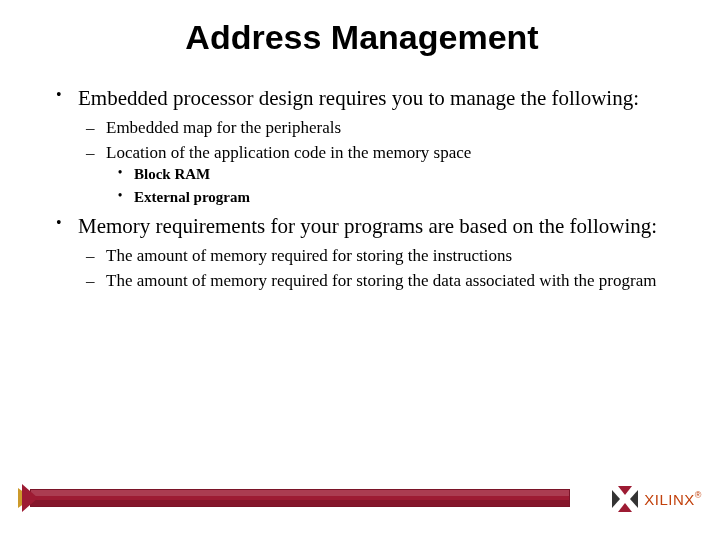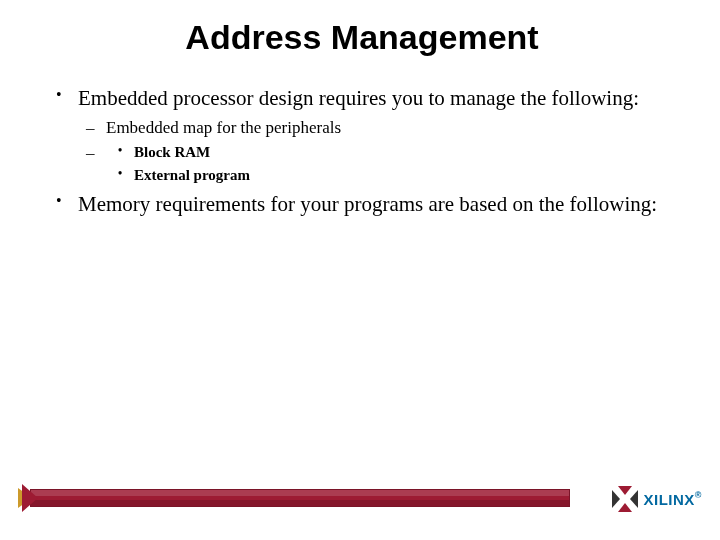--- a/index.html
+++ b/index.html
@@ -103,23 +103,23 @@
   .logo {
     position: absolute;
     right: 18px;
     top: 4px;
     display: flex;
     align-items: center;
     gap: 6px;
   }
   .logo-text {
     font-size: 15px;
-    font-weight: bold;
+    font-weight: normal;
     letter-spacing: 0.5px;
-    color: #0369a1;
+    color: #c2410c;
     display: flex;
     align-items: flex-start;
   }
   .logo-reg {
     font-size: 9px;
     margin-top: -1px;
   }
 </style>
 </head>
 <body>
@@ -129,33 +129,42 @@
 
   <div class="content">
     <ul class="lvl1">
       <li>
         <span>Embedded processor design requires you to manage the following:</span>
         <ul class="lvl2">
           <li>
             <span>Embedded map for the peripherals</span>
           </li>
           <li>
+            <span>Location of the application code in the memory space</span>
             <ul class="lvl3">
               <li>
                 <span>Block RAM</span>
               </li>
               <li>
                 <span>External program</span>
               </li>
             </ul>
           </li>
         </ul>
       </li>
       <li>
         <span>Memory requirements for your programs are based on the following:</span>
+        <ul class="lvl2">
+          <li>
+            <span>The amount of memory required for storing the instructions</span>
+          </li>
+          <li>
+            <span>The amount of memory required for storing the data associated with the program</span>
+          </li>
+        </ul>
       </li>
     </ul>
   </div>
 
   <div class="footer">
     <div class="bar"></div>
     <div class="bar-accent">
       <svg width="30" height="32" viewBox="0 0 30 32">
         <path d="M0 6 L14 16 L0 26 Z" fill="#cc9a2b"></path>
         <path d="M4 2 L20 16 L4 30 Z" fill="#9d1b33"></path>

